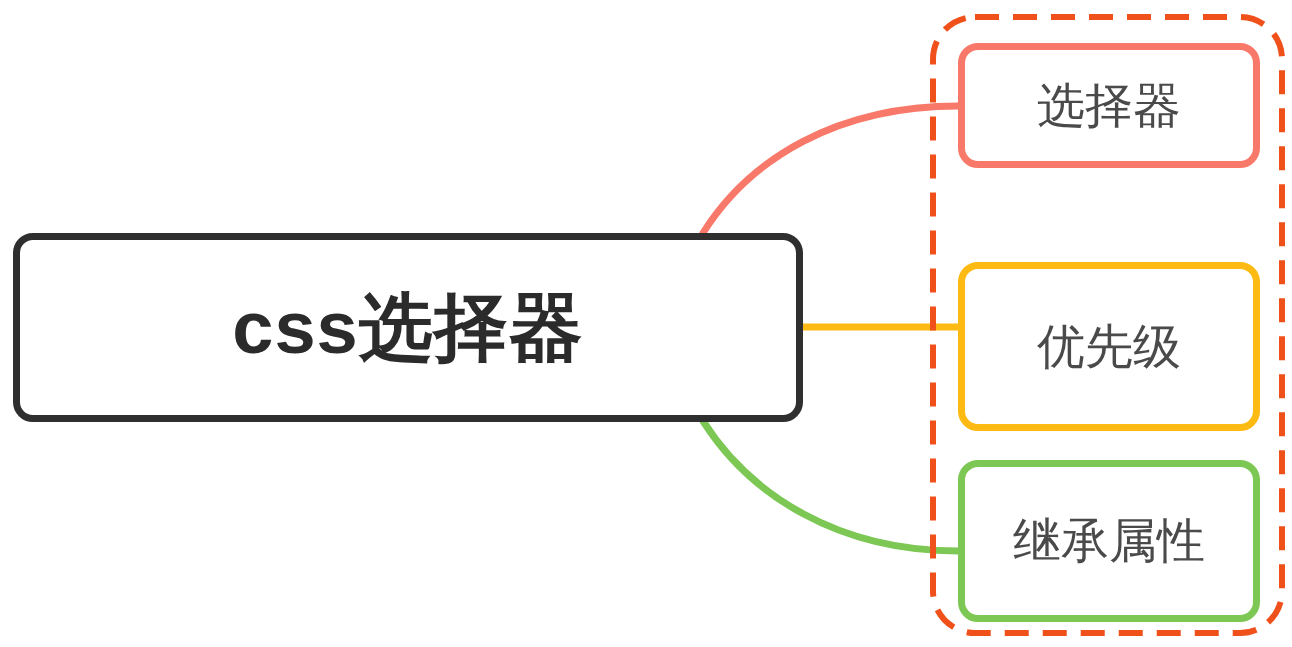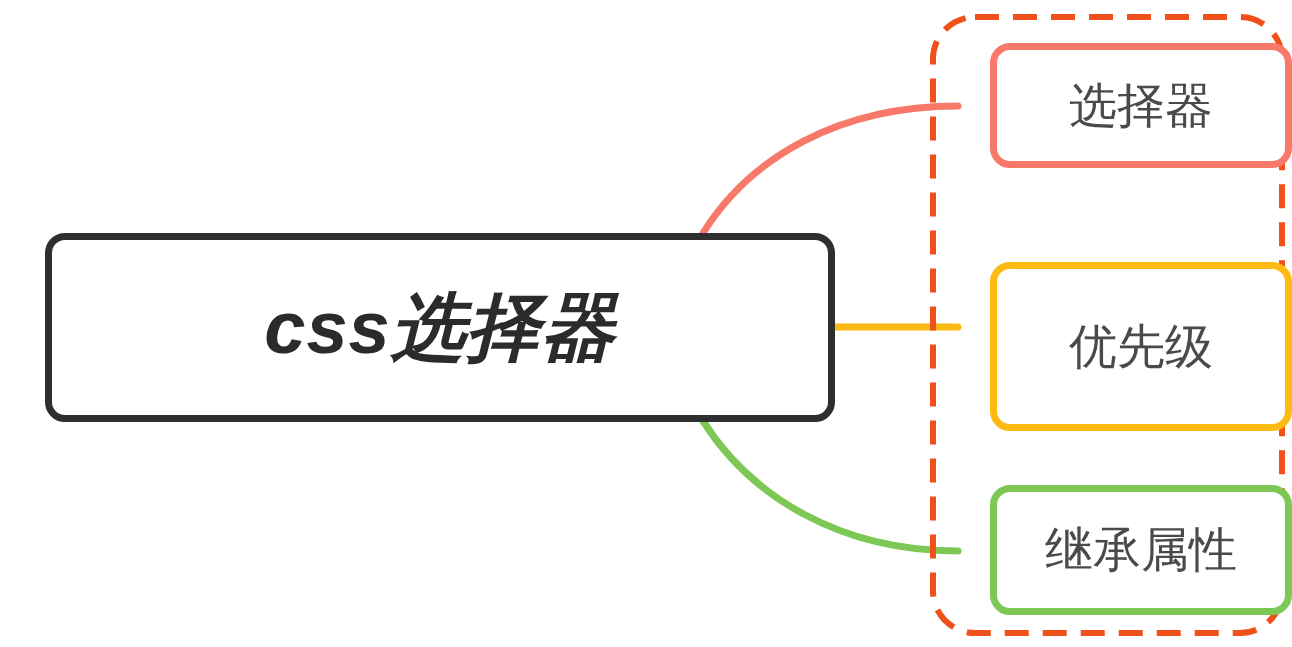--- a/index.html
+++ b/index.html
@@ -23,21 +23,20 @@
     height: 647px;
   }
   .node {
     position: absolute;
     box-sizing: border-box;
     background: #ffffff;
     display: flex;
     align-items: center;
     justify-content: center;
     border-style: solid;
-    margin-left: 32px;
   }
   .root-node {
     left: 13px;
     top: 233px;
     width: 790px;
     height: 189px;
     border-width: 7px;
     border-radius: 20px;
   }
   .root-node .label {
@@ -50,41 +49,41 @@
     width: 302px;
     border-width: 7px;
     border-radius: 20px;
   }
   .branch-node .label {
     font-size: 48px;
     font-weight: 400;
   }
   .branch-node.n0 { top: 43px;  height: 125px; }
   .branch-node.n1 { top: 262px; height: 169px; }
-  .branch-node.n2 { top: 485px; height: 130px; }
+  .branch-node.n2 { top: 460px; height: 162px; }
   .label {
     white-space: nowrap;
     line-height: 1;
     user-select: none;
   }
 </style>
 </head>
 <body>
 
 <div class="canvas">
 
   <svg class="edges-layer" viewBox="0 0 1292 647">
     <path d="M 703 233 C 750 158, 838 106, 958 106" fill="none" stroke-width="7" stroke-linecap="round" stroke="#f8796a"></path>
     <path d="M 801 327 L 958 327" fill="none" stroke-width="7" stroke-linecap="round" stroke="#fcba12"></path>
     <path d="M 703 421 C 750 495, 838 551, 958 551" fill="none" stroke-width="7" stroke-linecap="round" stroke="#7dc855"></path>
     <rect x="933" y="17" width="349" height="616" rx="42" ry="42" fill="none" stroke-width="6" stroke-dasharray="24 14" stroke="#f0501a"></rect>
   </svg>
 
   <div class="node root-node" style="border-color: rgb(47, 47, 47);">
-    <span class="label" style="color: rgb(43, 43, 43); font-style: italic;">css选择器</span>
+    <span class="label" style="color: rgb(43, 43, 43);">css选择器</span>
   </div>
 
   <div class="node branch-node n0" style="border-color: rgb(248, 121, 106);">
     <span class="label" style="color: rgb(74, 74, 74);">选择器</span>
   </div>
 
   <div class="node branch-node n1" style="border-color: rgb(252, 186, 18);">
     <span class="label" style="color: rgb(74, 74, 74);">优先级</span>
   </div>
 

